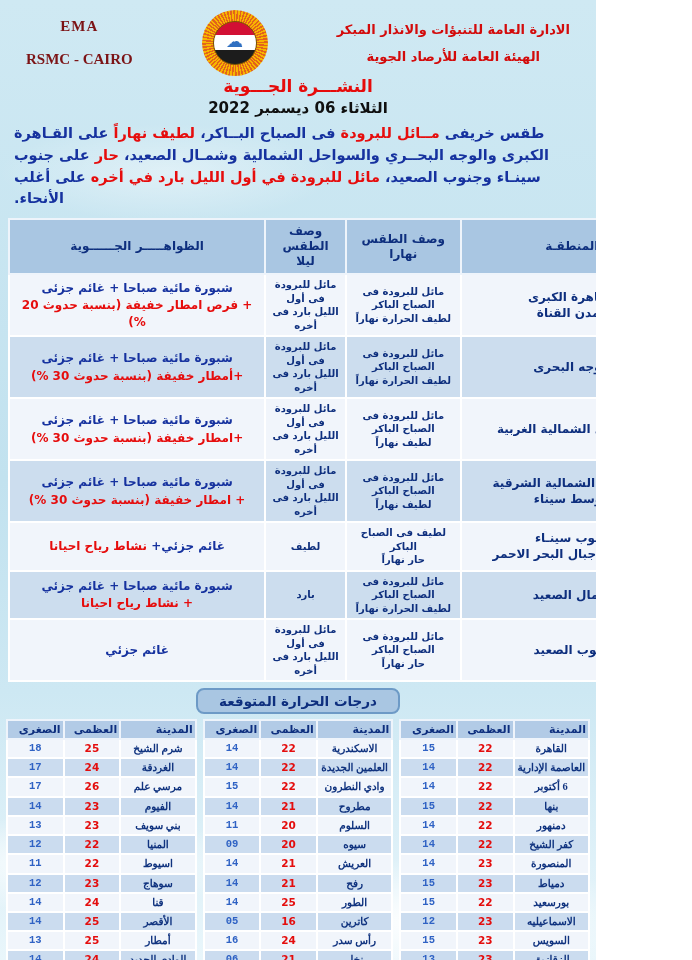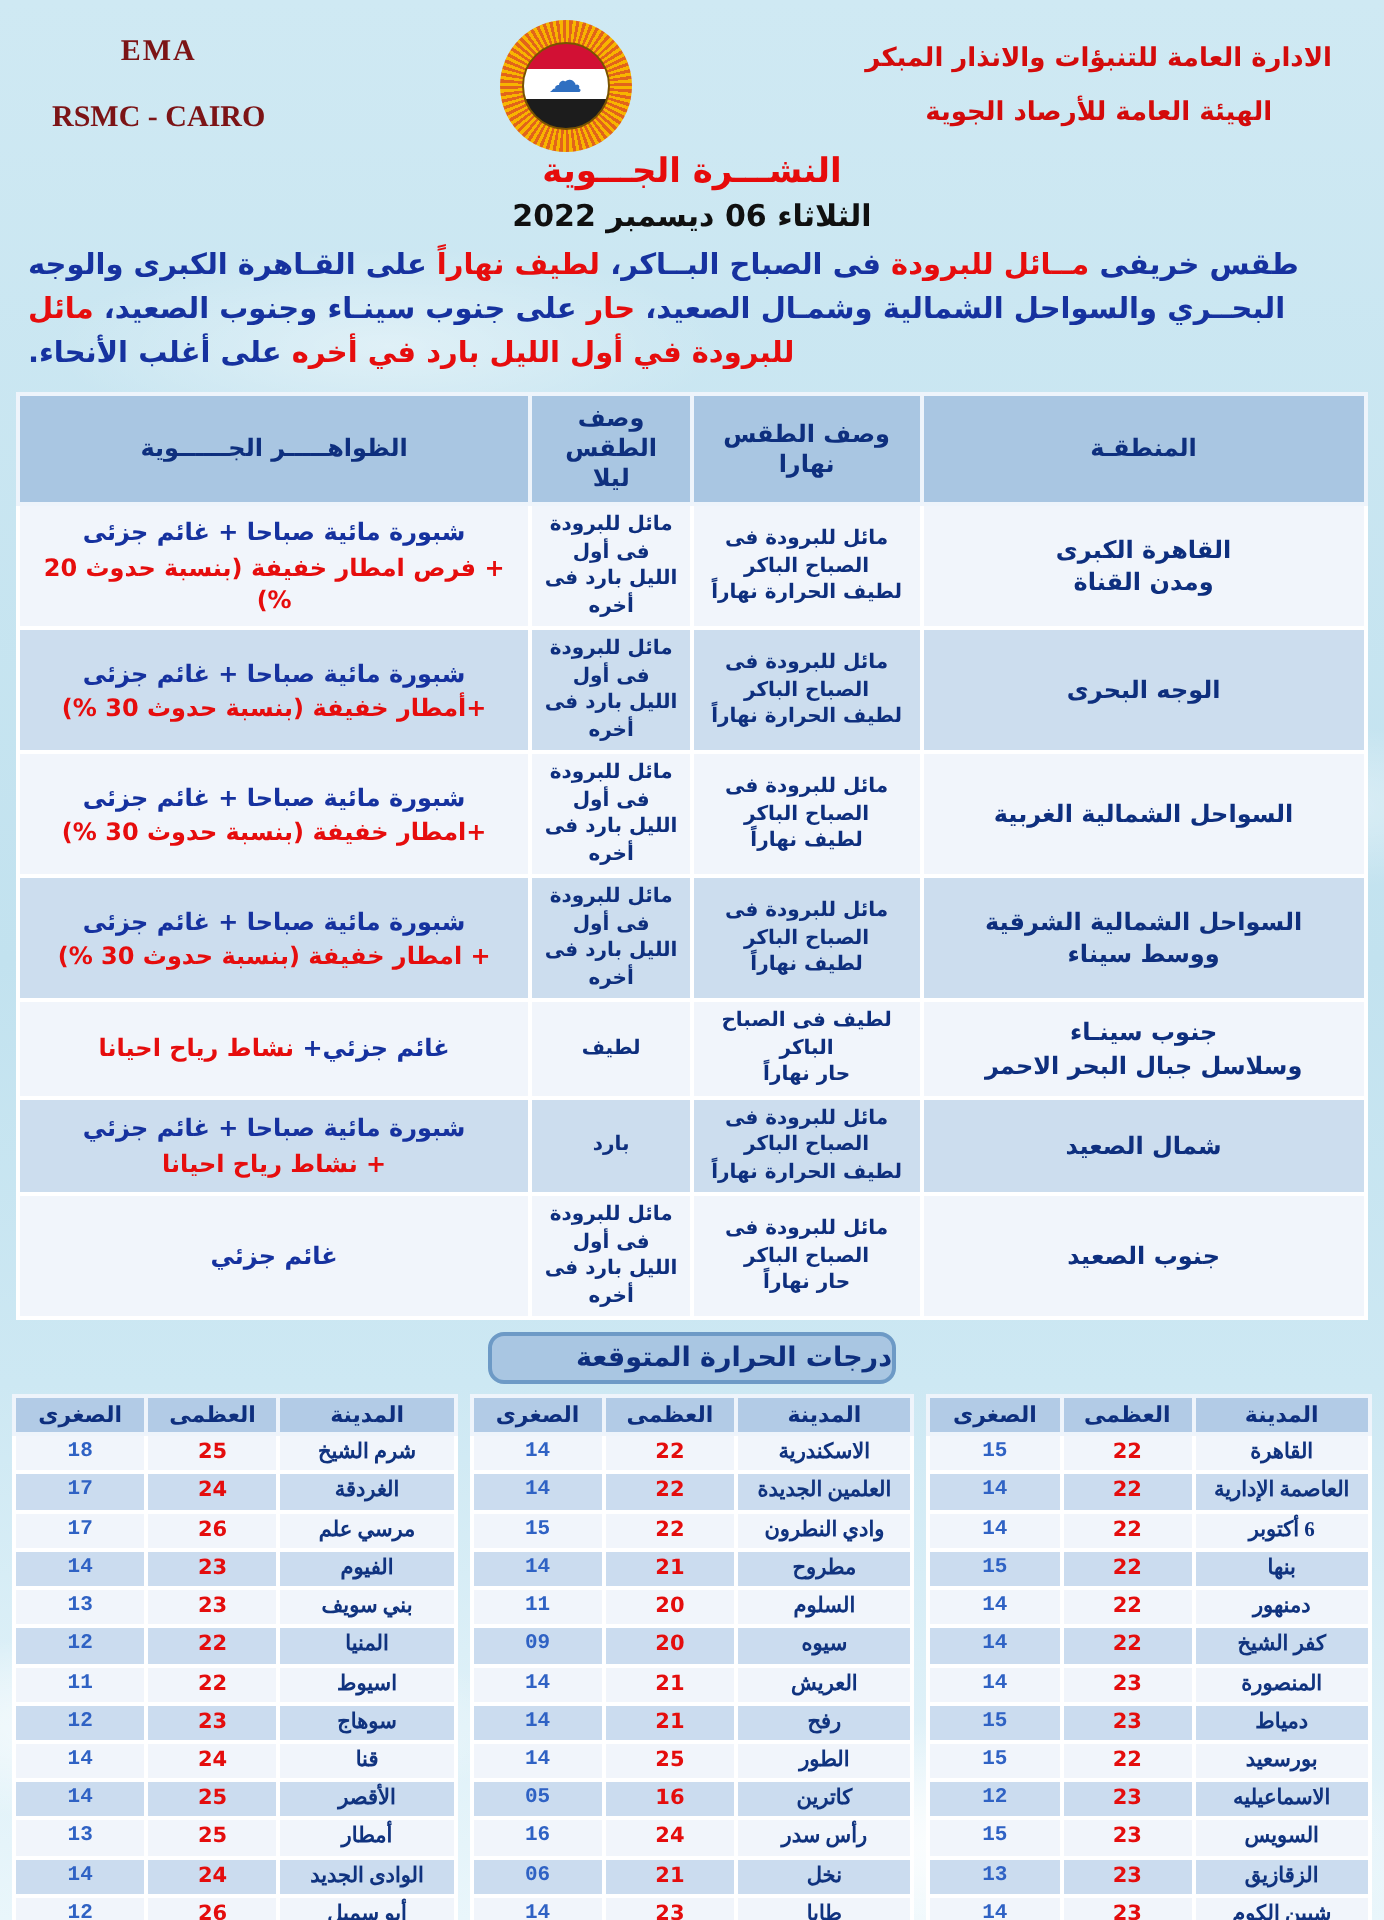--- a/index.html
+++ b/index.html
@@ -1,17 +1,17 @@
 <!DOCTYPE html>
 <html lang="ar"><head>
 <meta charset="utf-8">
 <style>
   html,body{margin:0;padding:0;}
   body{width:692px;height:960px;overflow:hidden;font-family:"DejaVu Sans","Liberation Sans",sans-serif;}
-  .page{position:relative;width:692px;height:960px;overflow:hidden;
+  .page{position:relative;width:596px;height:960px;overflow:hidden;
     background:
       radial-gradient(ellipse 260px 70px at 12% 90%, rgba(255,255,255,.9), rgba(255,255,255,0) 70%),
       radial-gradient(ellipse 320px 90px at 72% 96%, rgba(255,255,255,.95), rgba(255,255,255,0) 70%),
       radial-gradient(ellipse 220px 60px at 92% 42%, rgba(255,255,255,.45), rgba(255,255,255,0) 70%),
       radial-gradient(ellipse 240px 70px at 28% 18%, rgba(255,255,255,.4), rgba(255,255,255,0) 70%),
       linear-gradient(180deg,#cfe9f3 0%,#c2e2ef 50%,#cde8f3 72%,#e9f6fb 100%);
   }
   
   .header{display:flex;justify-content:space-between;align-items:flex-start;padding:10px 26px 0;}
   .org-en{color:#7c1416;font-family:"Liberation Serif","DejaVu Serif",serif;font-weight:bold;font-size:15px;text-align:center;padding-top:8px;}
@@ -35,24 +35,24 @@
   .forecast{width:676px;margin:2px 8px;border-collapse:collapse;direction:rtl;font-weight:bold;background:#eef4fb;border:1px solid #9fb6cf;table-layout:fixed;}
   .forecast th{background:#a9c6e2;color:#0e2f7e;padding:4px 3px;border:2px solid #eef4fb;font-size:12px;white-space:pre-line;line-height:1.25;}
   .forecast td{border:2px solid #ffffff;padding:3px 5px;text-align:center;vertical-align:middle;white-space:pre-line;line-height:1.35;}
   .forecast tbody tr:nth-child(odd) td{background:#f1f5fb;}
   .forecast tbody tr:nth-child(even) td{background:#ccddee;}
   .col-region{color:#0e2f7e;font-size:12px;}
   .col-day,.col-night{color:#0e2f7e;font-size:10px;}
   .col-phen{font-size:12px;margin-left:42px;}
   .col-phen div{margin:1px 0;}
   
-  .temp-title{width:200px;margin:6px auto 5px;background:#a9c6e2;border:2px solid #6d9ac6;border-radius:8px;color:#0e2f7e;font-weight:bold;font-size:13.5px;padding:3px 0;direction:rtl;}
+  .temp-title{width:200px;margin:6px auto 5px;background:#a9c6e2;border:2px solid #6d9ac6;border-radius:8px;color:#0e2f7e;font-weight:bold;text-align:center;font-size:13.5px;padding:3px 0;direction:rtl;}
   .temps{display:flex;direction:rtl;justify-content:space-between;margin:0 6px;gap:6px;}
   .temp-table{width:223px;border-collapse:collapse;font-weight:bold;direction:rtl;border:1px solid #93aecb;background:#eef4fb;table-layout:fixed;}
-  .temp-table th{background:#b2cbe6;color:#0e2f7e;font-size:11px;padding:2px;border:2px solid #eef4fb;}
+  .temp-table th{background:#b2cbe6;color:#0e2f7e;font-size:11px;padding:2px;border:2px solid #eef4fb;text-align:right;}
   .temp-table td{padding:1px 2px;text-align:center;border:2px solid #ffffff;font-size:10.5px;line-height:1.45;}
   .temp-table tbody tr:nth-child(odd) td{background:#f1f5fb;}
   .temp-table tbody tr:nth-child(even) td{background:#cbdcef;}
   .city{color:#10337f;overflow:hidden;white-space:nowrap;font-family:Liberation Serif, serif;}
   .tmax{color:#e40d0d;}
   .tmin{color:#2f62c4;font-family:Liberation Mono, monospace;}
 </style>
 </head>
 <body>
 

